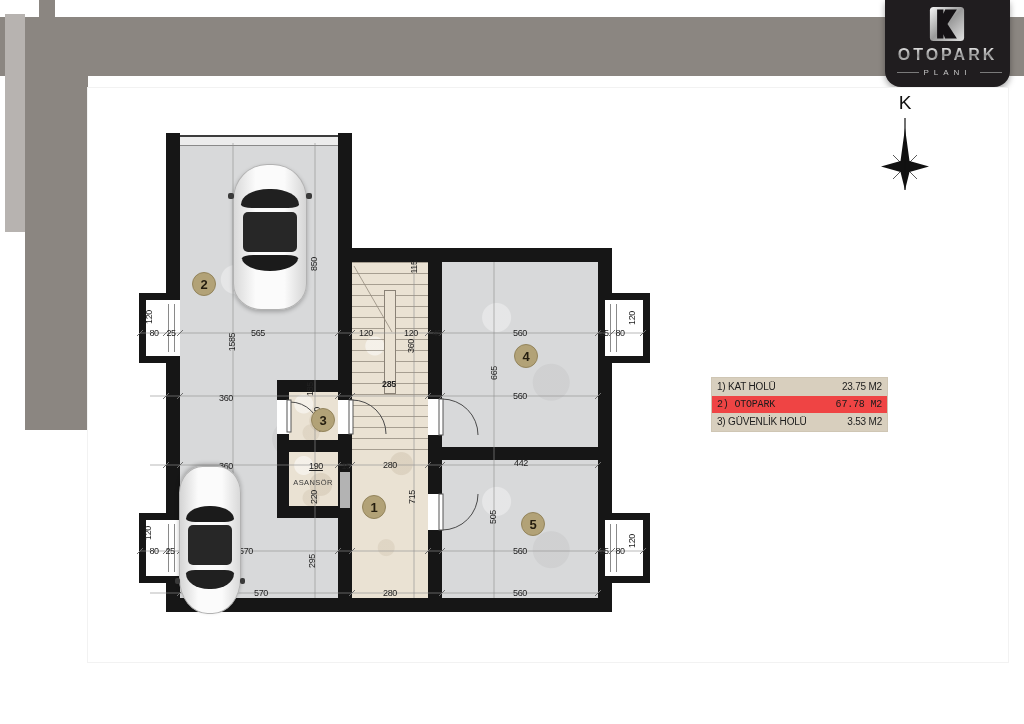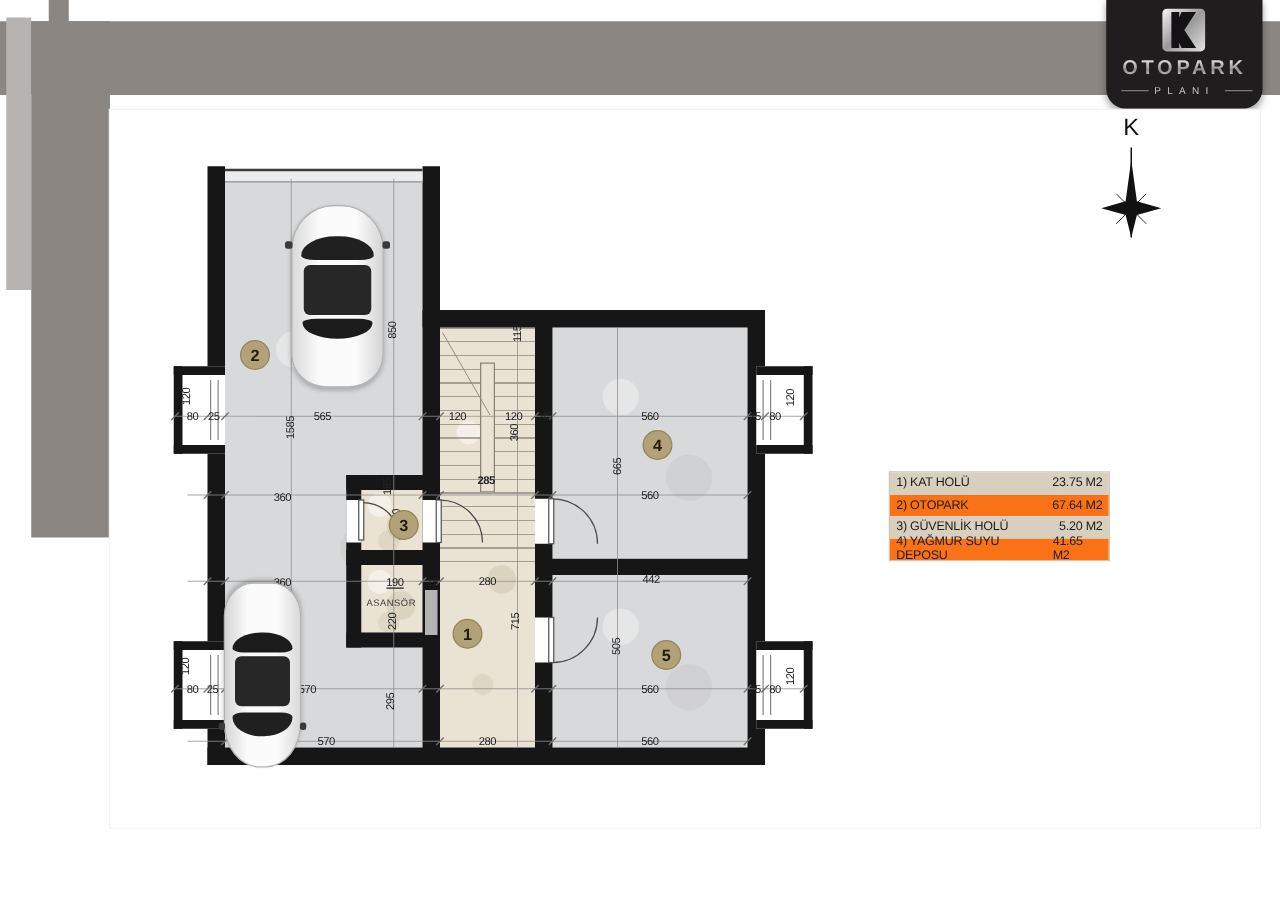--- a/index.html
+++ b/index.html
@@ -77,21 +77,21 @@
       border-radius:20% 20% 50% 50% / 20% 20% 80% 80%;}
   .car .m1,.car .m2{position:absolute;top:20%;width:9%;height:4%;background:#3a3a3a;border-radius:2px;}
   .car .m1{left:-7%}.car .m2{right:-7%}
 
   
   .legend{position:absolute;left:712px;top:378px;width:175px;z-index:7;
       outline:1px solid #cfc6b4;}
   .lg-row{height:17.5px;display:flex;align-items:center;justify-content:space-between;
       padding:0 5px;font-size:10px;letter-spacing:-0.2px;color:#1c1c1c;box-sizing:border-box;}
   .lg-odd{background:#d8cfbe;}
-  .lg-even{background:#f97316;}
+  .lg-even{background:#ef4444;font-family:Liberation Mono, monospace;}
 
   
   .north-label{position:absolute;left:905px;top:103px;z-index:7;font-size:19px;color:#111;
       transform:translate(-50%,-50%);}
   .footer-title{position:absolute;right:24px;top:677px;z-index:7;font-size:20px;
       letter-spacing:.5px;color:#141414;}
 </style>
 </head>
 <body>
 
@@ -298,27 +298,23 @@
       <div class="room-badge" style="left: 533px; top: 524px;">5</div>
     </div>
 
   <div class="legend">
       <div class="lg-row lg-odd">
         <span>1) KAT HOLÜ</span>
         <span>23.75 M2</span>
       </div>
       <div class="lg-row lg-even">
         <span>2) OTOPARK</span>
-        <span>67.64 M2</span>
+        <span>67.78 M2</span>
       </div>
       <div class="lg-row lg-odd">
         <span>3) GÜVENLİK HOLÜ</span>
-        <span>5.20 M2</span>
+        <span>3.53 M2</span>
       </div>
-      <div class="lg-row lg-even">
-        <span>4) YAĞMUR SUYU DEPOSU</span>
-        <span>41.65 M2</span>
-      </div>
     </div>
 
   <div class="north-label">K</div>
 
 </div>
 
 </body></html>

